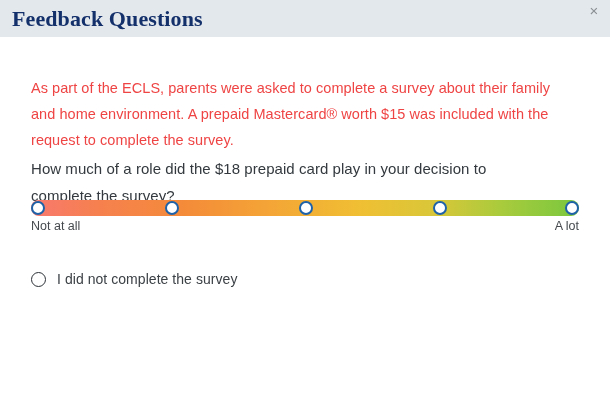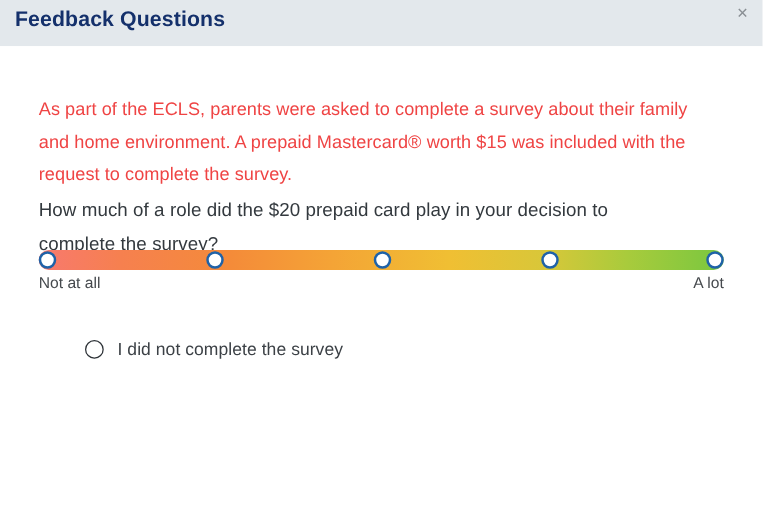--- a/index.html
+++ b/index.html
@@ -22,23 +22,23 @@
     left: 0; top: 0;
     width: 610px;
     height: 37px;
     background: #e3e8ec;
     box-sizing: border-box;
   }
   .modal-title {
     position: absolute;
     left: 12px;
     top: 6px;
-    font-family: Liberation Sans, sans-serif;
+    font-family: Liberation Serif, serif;
     font-weight: bold;
-    font-size: 17px;
+    font-size: 22px;
     color: #14306b;
     letter-spacing: 0.1px;
     white-space: nowrap;
   }
   .close-icon {
     position: absolute;
     right: 7px;
     top: 2px;
     width: 18px;
     height: 18px;
@@ -132,21 +132,20 @@
   .scale-label.right { right: 0; }
 
   
   .optout-row {
     position: absolute;
     left: 31px;
     top: 234px;
     display: flex;
     align-items: center;
     cursor: pointer;
-    margin-left: 37px;
   }
   .optout-radio {
     width: 15px;
     height: 15px;
     border-radius: 50%;
     border: 1.6px solid #2c3136;
     background: #fff;
     box-sizing: border-box;
     flex: 0 0 auto;
   }
@@ -162,21 +161,21 @@
 
 <div class="modal-header">
   <div class="modal-title">Feedback Questions</div>
   <div class="close-icon">×</div>
 </div>
 
 <div class="modal-body">
 
   <p class="intro-text">As part of the ECLS, parents were asked to complete a survey about their family and home environment. A prepaid Mastercard® worth $15 was included with the request to complete the survey.</p>
 
-  <p class="question-text">How much of a role did the $20 prepaid card play in your decision to complete the survey?</p>
+  <p class="question-text">How much of a role did the $18 prepaid card play in your decision to complete the survey?</p>
 
   <div class="slider-wrap">
     <div class="slider-track"></div>
 
     <div class="slider-dot" style="left:1.3%"></div>
     <div class="slider-dot" style="left:25.7%"></div>
     <div class="slider-dot" style="left:50.2%"></div>
     <div class="slider-dot" style="left:74.6%"></div>
     <div class="slider-dot" style="left:98.7%"></div>
 

